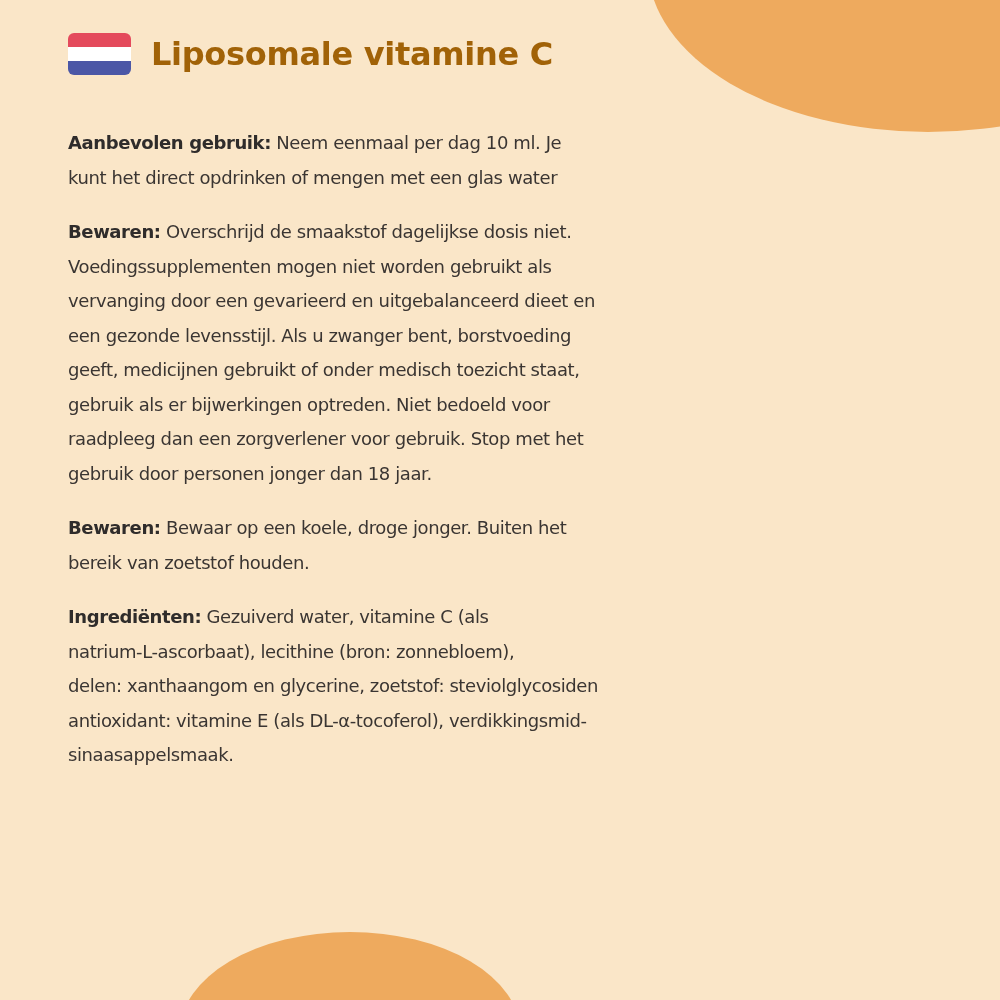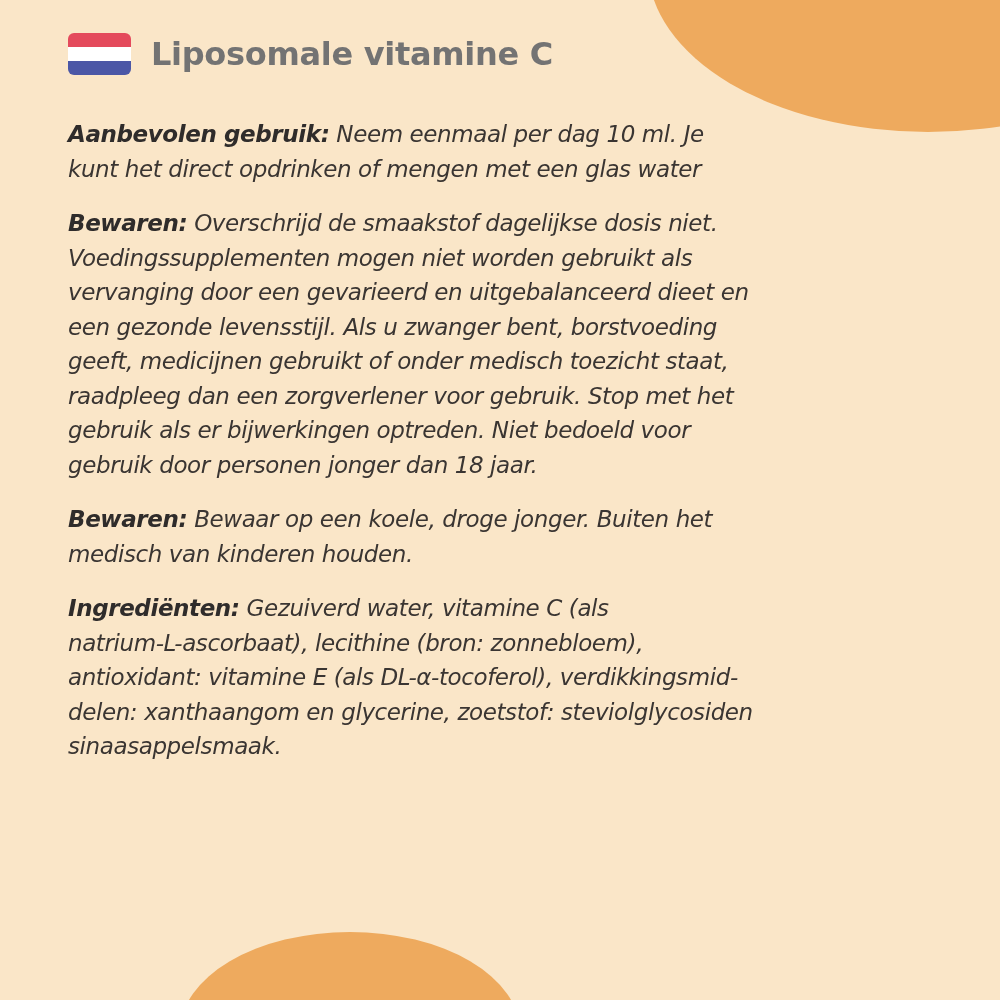--- a/index.html
+++ b/index.html
@@ -28,26 +28,26 @@
       position: absolute; left: 68px; top: 33px;
       display: flex; align-items: center;
     }
     .flag {
       width: 63px; height: 42px; border-radius: 6px; overflow: hidden;
       display: flex; flex-direction: column;
     }
     .flag span { flex: 1; }
     .title {
       margin-left: 20px;
-      font-size: 32px; font-weight: bold; color: #737373;
+      font-size: 32px; font-weight: bold; color: #a16207;
       letter-spacing: -0.3px;
     }
     .content {
-      position: absolute; left: 68px; top: 117px; width: 820px;
-      font-size: 23px; line-height: 34.5px; letter-spacing: -0.4px; font-style: italic;
+      position: absolute; left: 68px; top: 126px; width: 820px;
+      font-size: 18px; line-height: 34.5px; letter-spacing: -0.4px;
     }
     .section { margin: 0 0 20px 0; }
     .section b { color: #2f2c2b; }
     .l { display: block; white-space: nowrap; }
   </style>
 </head>
 <body>
 
 <div class="blob-top"></div>
 <div class="blob-bottom"></div>
@@ -66,30 +66,30 @@
     <span class="l"><b>Aanbevolen gebruik:</b><span> Neem eenmaal per dag 10 ml. Je</span></span>
     <span class="l">kunt het direct opdrinken of mengen met een glas water</span>
   </div>
 
   <div class="section">
     <span class="l"><b>Bewaren:</b><span> Overschrijd de smaakstof dagelijkse dosis niet.</span></span>
     <span class="l">Voedingssupplementen mogen niet worden gebruikt als</span>
     <span class="l">vervanging door een gevarieerd en uitgebalanceerd dieet en</span>
     <span class="l">een gezonde levensstijl. Als u zwanger bent, borstvoeding</span>
     <span class="l">geeft, medicijnen gebruikt of onder medisch toezicht staat,</span>
+    <span class="l">gebruik als er bijwerkingen optreden. Niet bedoeld voor</span>
     <span class="l">raadpleeg dan een zorgverlener voor gebruik. Stop met het</span>
-    <span class="l">gebruik als er bijwerkingen optreden. Niet bedoeld voor</span>
     <span class="l">gebruik door personen jonger dan 18 jaar.</span>
   </div>
 
   <div class="section">
     <span class="l"><b>Bewaren:</b><span> Bewaar op een koele, droge jonger. Buiten het</span></span>
-    <span class="l">medisch van kinderen houden.</span>
+    <span class="l">bereik van zoetstof houden.</span>
   </div>
 
   <div class="section">
     <span class="l"><b>Ingrediënten:</b><span> Gezuiverd water, vitamine C (als</span></span>
     <span class="l">natrium-L-ascorbaat), lecithine (bron: zonnebloem),</span>
+    <span class="l">delen: xanthaangom en glycerine, zoetstof: steviolglycosiden</span>
     <span class="l">antioxidant: vitamine E (als DL-α-tocoferol), verdikkingsmid-</span>
-    <span class="l">delen: xanthaangom en glycerine, zoetstof: steviolglycosiden</span>
     <span class="l">sinaasappelsmaak.</span>
   </div>
 </div>
 
 </body></html>

